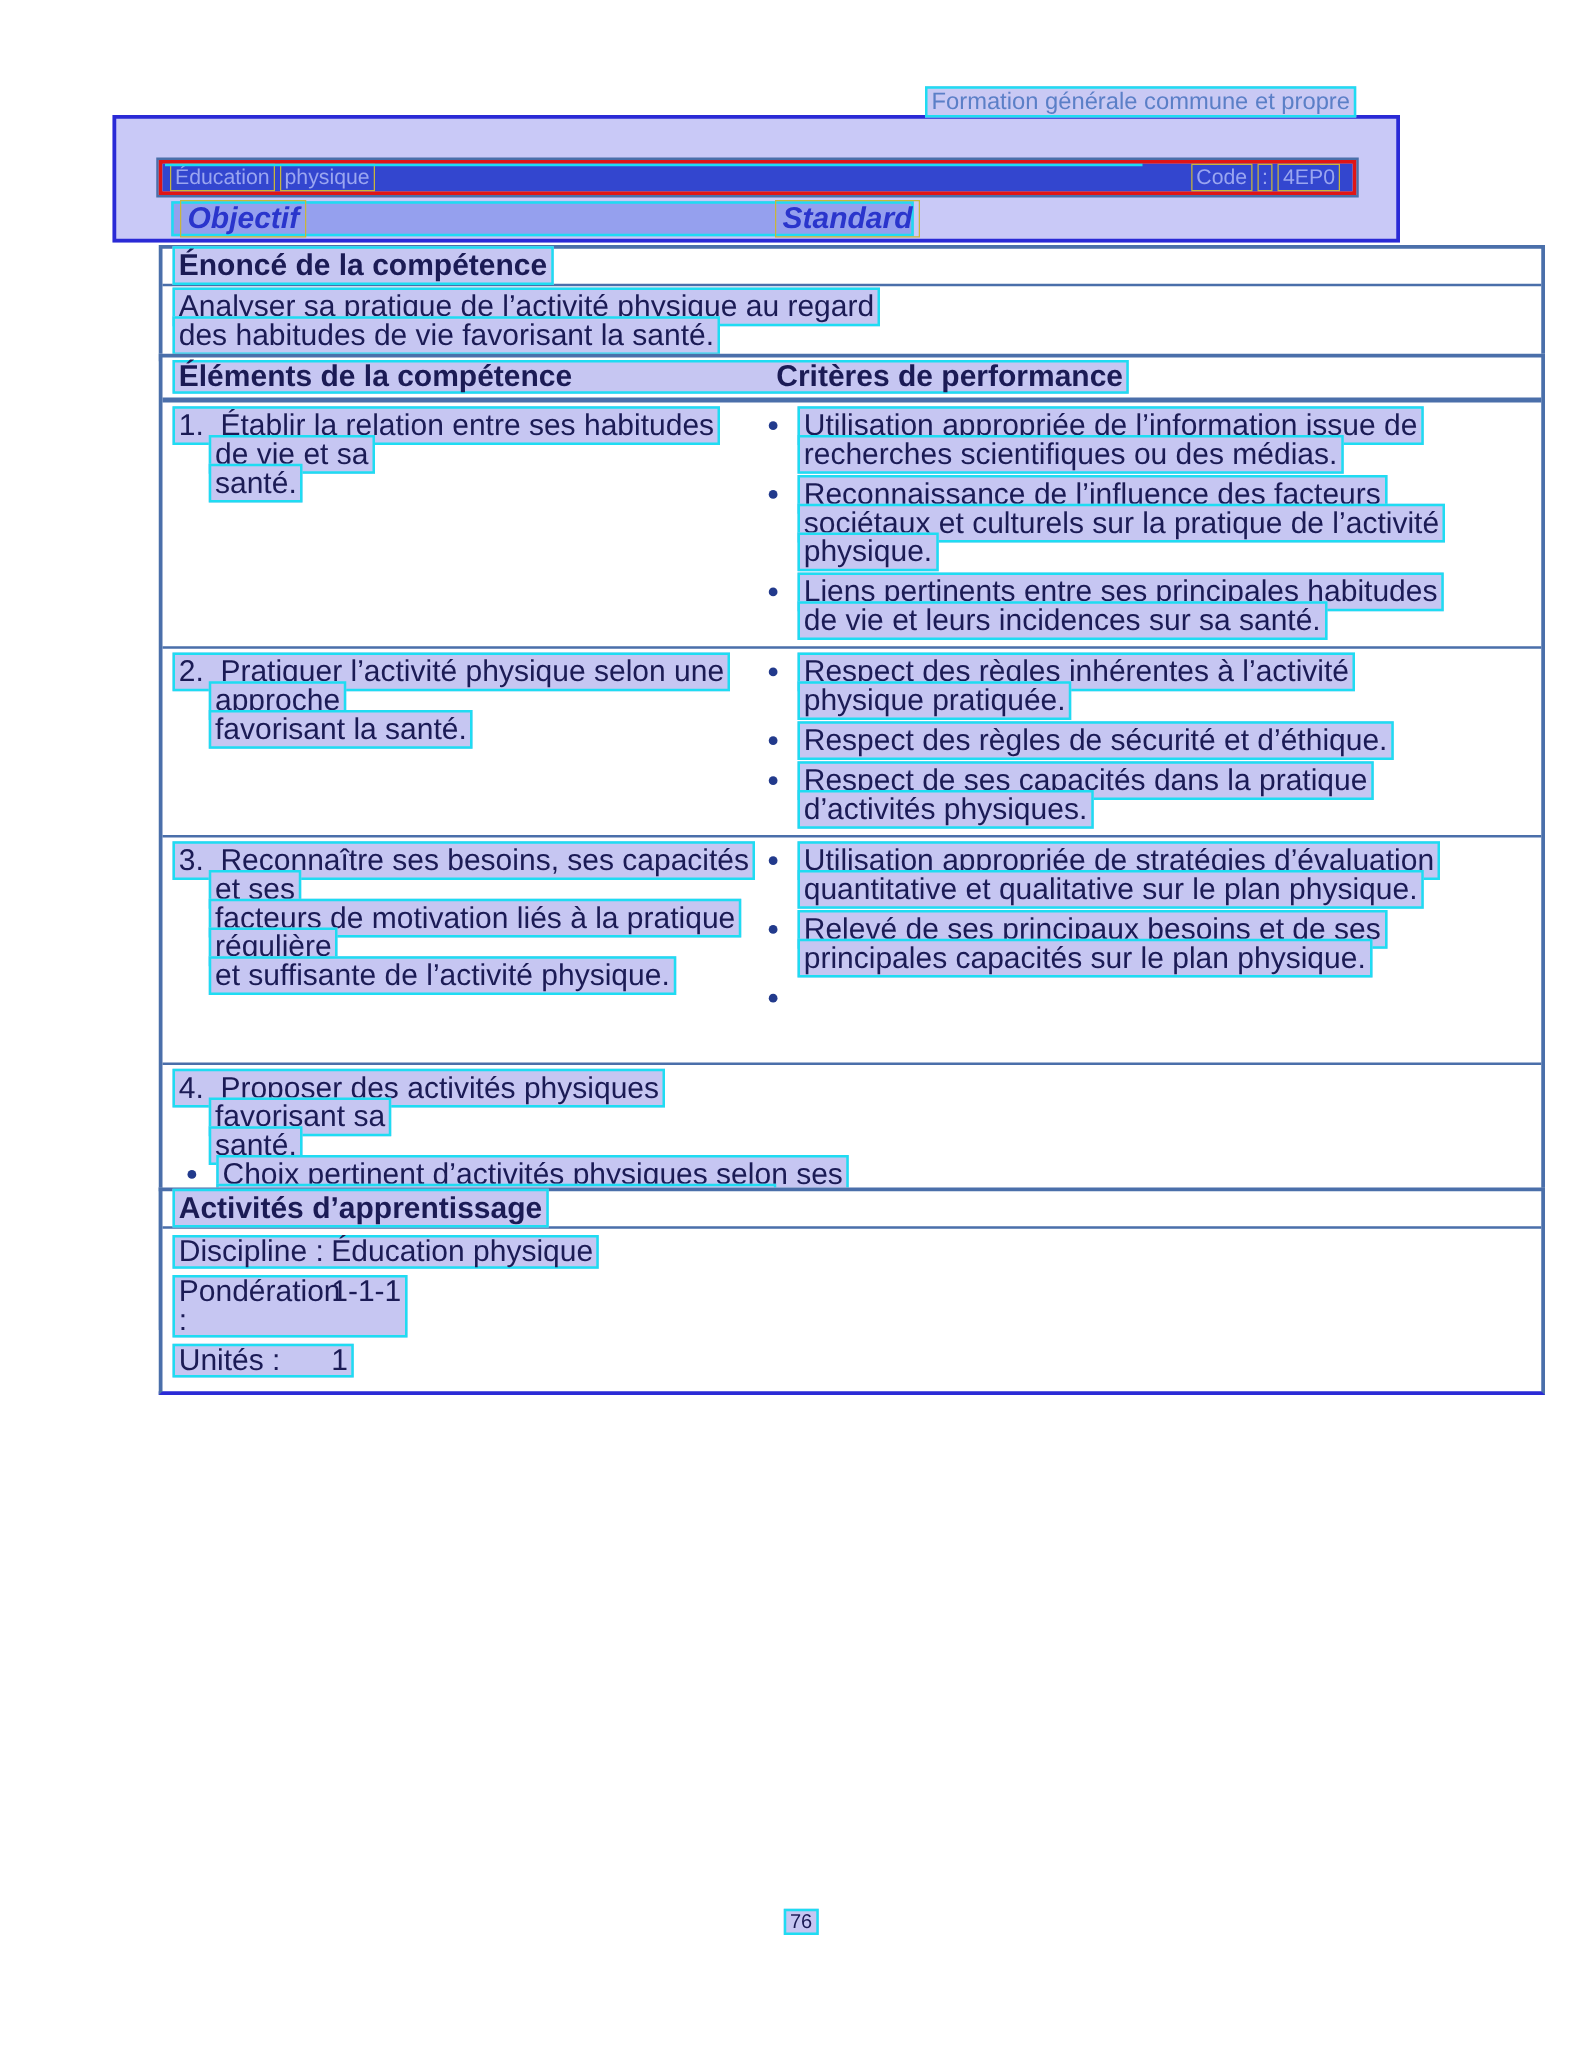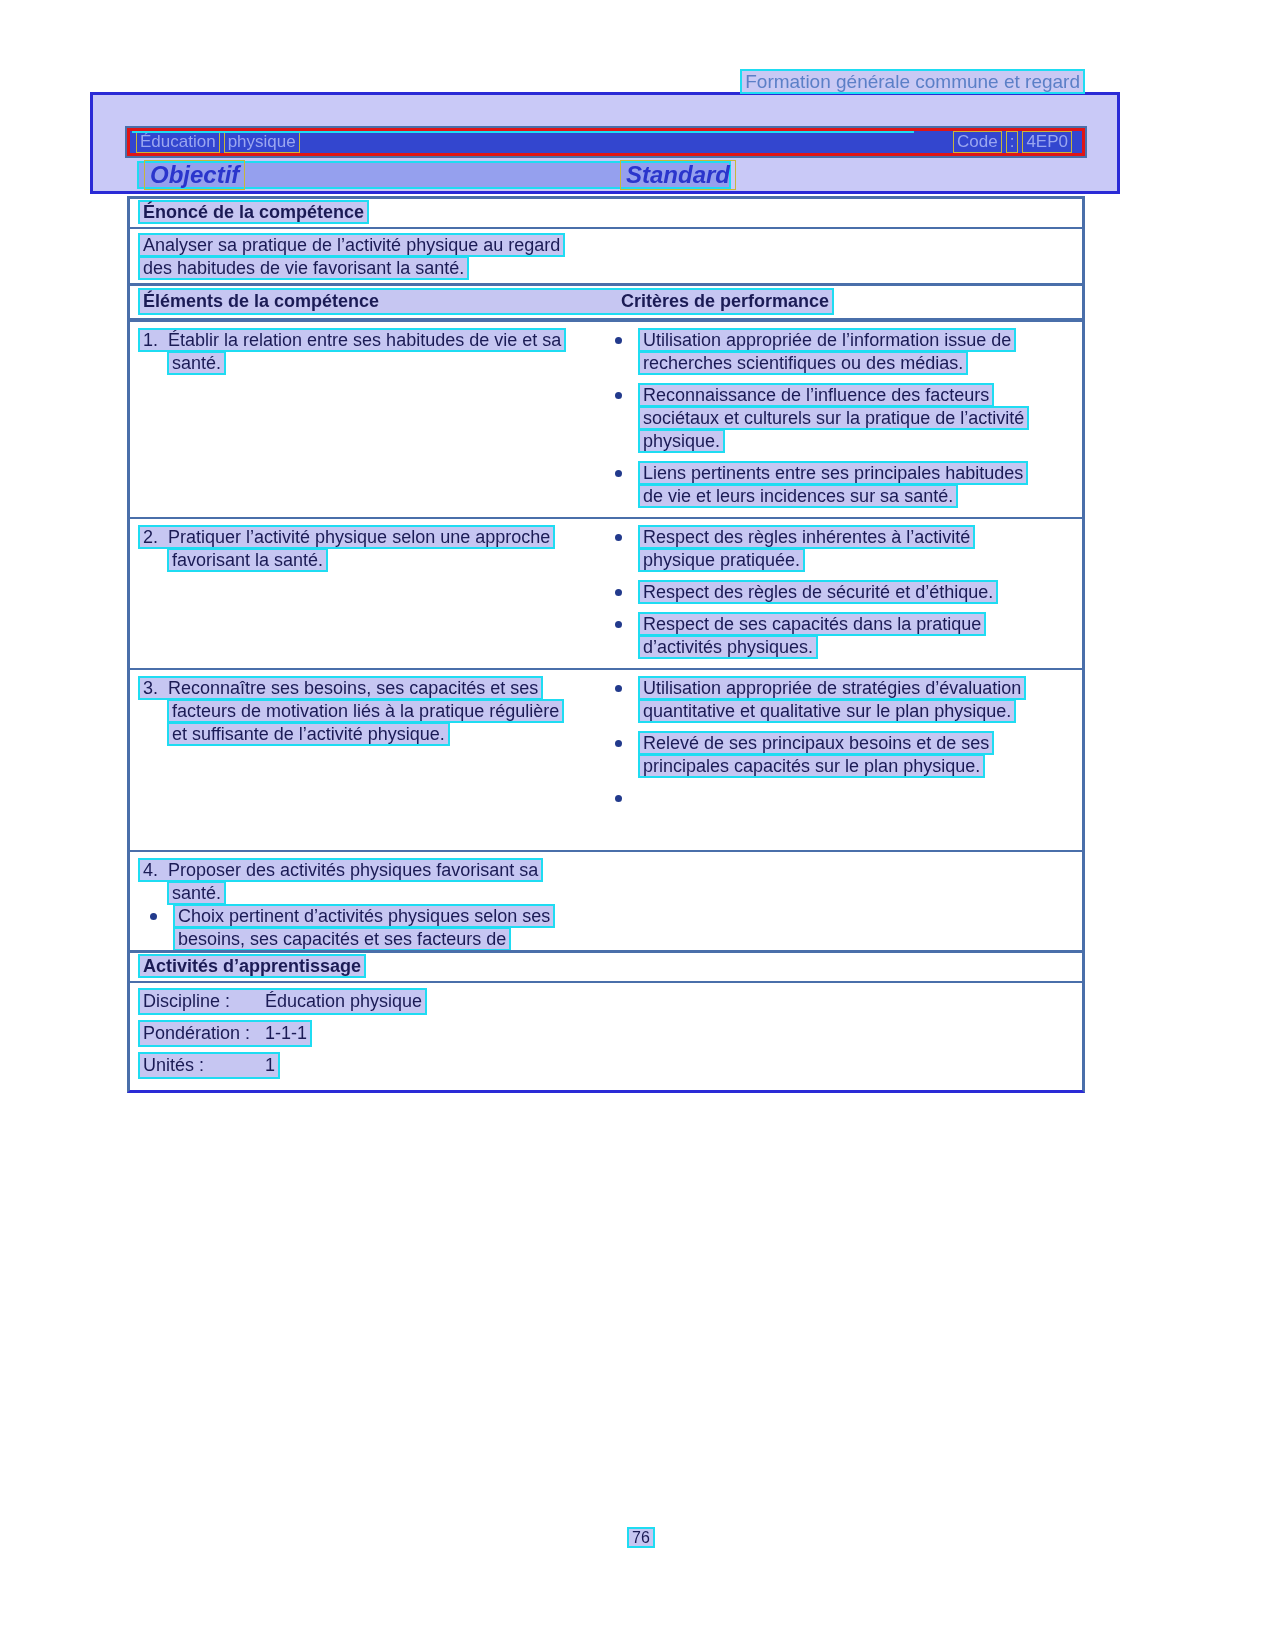--- a/index.html
+++ b/index.html
@@ -35,22 +35,22 @@
   .bar-spacer{flex:1;}
   .obj-band{
     position:absolute;left:44px;top:66px;width:590px;height:24px;
     background:#95a0ee;border:2px solid #1fdcf2;display:flex;align-items:center;
     font-size:24px;font-weight:bold;font-style:italic;color:#2a35cc;
   }
   .obj-word{border:1px solid #c9b63a;padding:0 5px;margin-left:5px;}
   .std-word{position:absolute;left:481px;border:1px solid #c9b63a;padding:0 5px;}
   
   .doc-table{
-    position:absolute;left:127px;width:958px;background:#fff;
-    border:3px solid #4a6faa;font-size:18px;line-height:23px;box-sizing:border-box;
+    position:absolute;left:127px;width:1109px;background:#fff;
+    border:3px solid #4a6faa;font-size:24px;line-height:23px;box-sizing:border-box;
   }
   .t-enonce{top:196px;}
   .t-comp{top:283px;}
   .t-activ{top:950px;border-bottom-color:#2a2ad6;}
   .tbl-header{
     border-bottom:2px solid #4a6faa;padding:2px 8px 3px 8px;font-weight:bold;
   }
   .tbl-body{padding:5px 8px 6px 8px;}
   .preline{white-space:pre-line;}
   .header-band{display:inline-flex;gap:28px;}
@@ -70,21 +70,21 @@
   .kv-band .k{width:122px;flex:none;}
   .page-number{
     position:absolute;left:627px;top:1529px;font-size:16px;
   }
 </style>
 </head>
 <body>
 
 <div class="page">
 
-  <div class="running-title"><span class="hl">Formation générale commune et regard</span></div>
+  <div class="running-title"><span class="hl">Formation générale commune et propre</span></div>
 
   <div class="top-box">
     <div class="title-bar-outer">
       <div class="title-bar-red">
         <div class="title-bar">
           <div class="cyan-strip"></div>
           <span class="word-box">Éducation</span>
           <span class="word-box">physique</span>
           <span class="bar-spacer"></span>
           <span class="word-box">Code</span>

